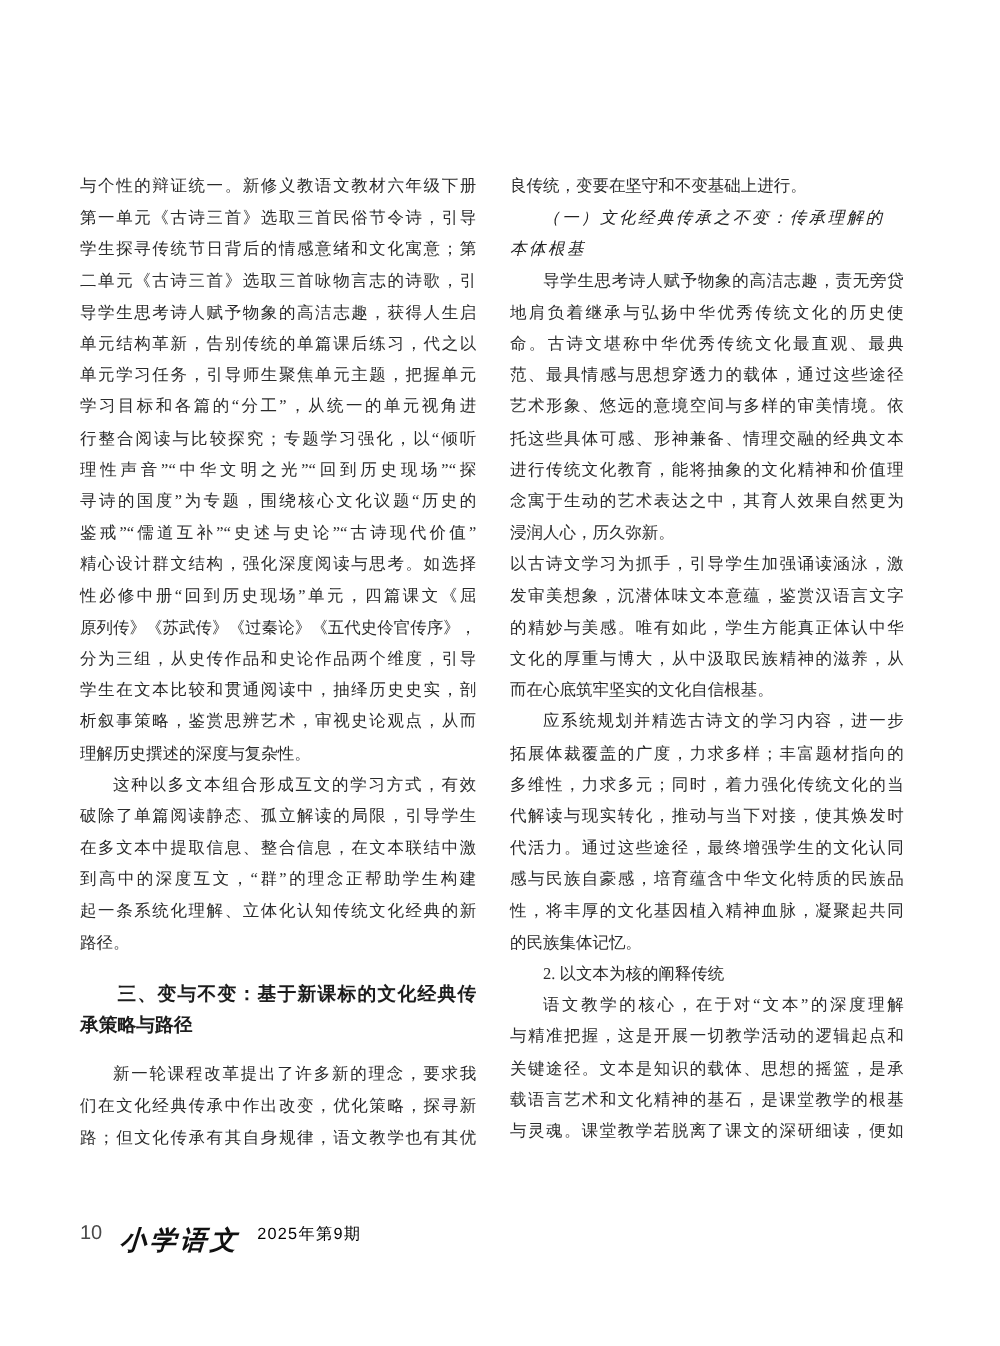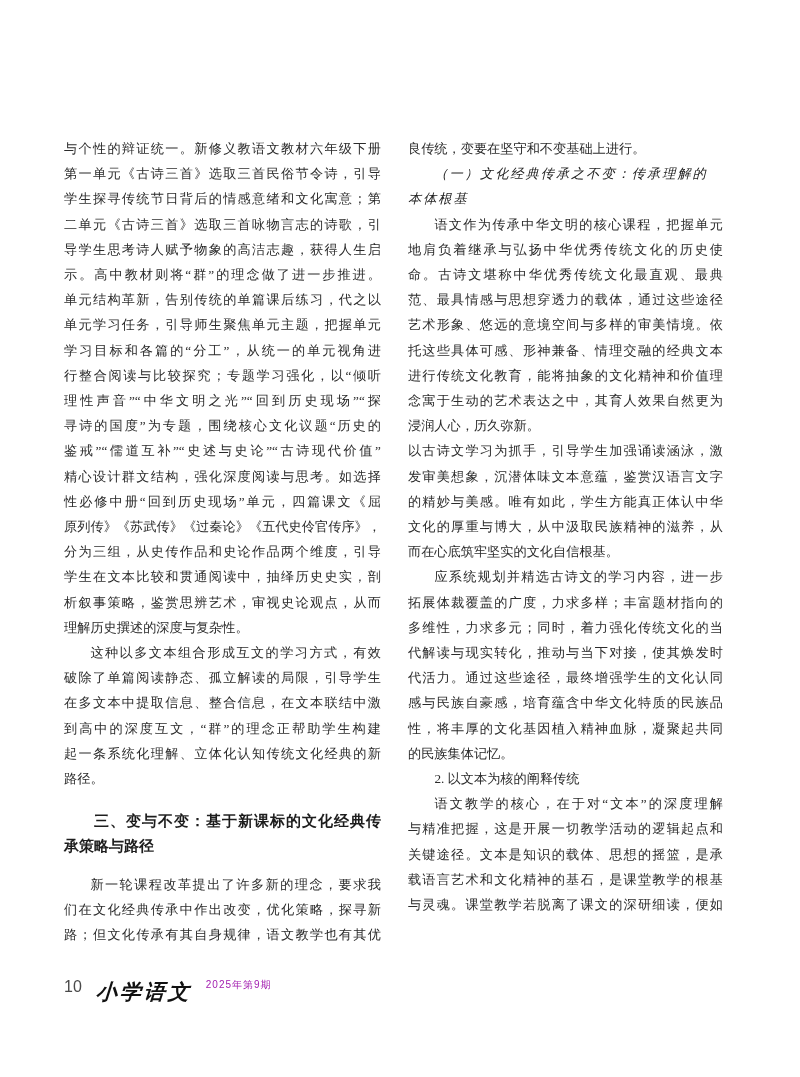--- a/index.html
+++ b/index.html
@@ -48,37 +48,36 @@
     font-size:16px;color:#4a4a4a;
   }
   .footer .journal-logo{
     font-family:"Liberation Serif","DejaVu Serif",serif;
     font-weight:bold;font-style:italic;
     font-size:21px;color:#111111;letter-spacing:3px;
     transform:skewX(-4deg);
   }
   .footer .issue{
     font-family:"Liberation Sans","DejaVu Sans",sans-serif;
-    font-size:10px;color:#a21caf;letter-spacing:1px;
+    font-size:13px;color:#000000;letter-spacing:1px;
   }
 </style>
 </head>
 <body>
 
 <div class="page">
 
   <div class="columns">
     <div class="col left" id="col-left">
         <div class="block body">
           <div class="line">与个性的辩证统一。新修义教语文教材六年级下册</div>
           <div class="line">第一单元《古诗三首》选取三首民俗节令诗，引导</div>
           <div class="line">学生探寻传统节日背后的情感意绪和文化寓意；第</div>
           <div class="line">二单元《古诗三首》选取三首咏物言志的诗歌，引</div>
           <div class="line">导学生思考诗人赋予物象的高洁志趣，获得人生启</div>
-          <div class="line">示。高中教材则将“群”的理念做了进一步推进。</div>
           <div class="line">单元结构革新，告别传统的单篇课后练习，代之以</div>
           <div class="line">单元学习任务，引导师生聚焦单元主题，把握单元</div>
           <div class="line">学习目标和各篇的“分工”，从统一的单元视角进</div>
           <div class="line">行整合阅读与比较探究；专题学习强化，以“倾听</div>
           <div class="line">理性声音”“中华文明之光”“回到历史现场”“探</div>
           <div class="line">寻诗的国度”为专题，围绕核心文化议题“历史的</div>
           <div class="line">鉴戒”“儒道互补”“史述与史论”“古诗现代价值”</div>
           <div class="line">精心设计群文结构，强化深度阅读与思考。如选择</div>
           <div class="line">性必修中册“回到历史现场”单元，四篇课文《屈</div>
           <div class="line">原列传》《苏武传》《过秦论》《五代史伶官传序》，</div>
@@ -107,21 +106,21 @@
       </div>
     <div class="col right" id="col-right">
         <div class="block body">
           <div class="line endline">良传统，变要在坚守和不变基础上进行。</div>
         </div>
         <div class="block kai-heading">
           <div class="line indent">（一）文化经典传承之不变：传承理解的</div>
           <div class="line endline">本体根基</div>
         </div>
         <div class="block body">
-          <div class="line indent">语文作为传承中华文明的核心课程，把握单元</div>
+          <div class="line indent">导学生思考诗人赋予物象的高洁志趣，责无旁贷</div>
           <div class="line">地肩负着继承与弘扬中华优秀传统文化的历史使</div>
           <div class="line">命。古诗文堪称中华优秀传统文化最直观、最典</div>
           <div class="line">范、最具情感与思想穿透力的载体，通过这些途径</div>
           <div class="line">艺术形象、悠远的意境空间与多样的审美情境。依</div>
           <div class="line">托这些具体可感、形神兼备、情理交融的经典文本</div>
           <div class="line">进行传统文化教育，能将抽象的文化精神和价值理</div>
           <div class="line">念寓于生动的艺术表达之中，其育人效果自然更为</div>
           <div class="line endline">浸润人心，历久弥新。</div>
         </div>
         <div class="block body">

